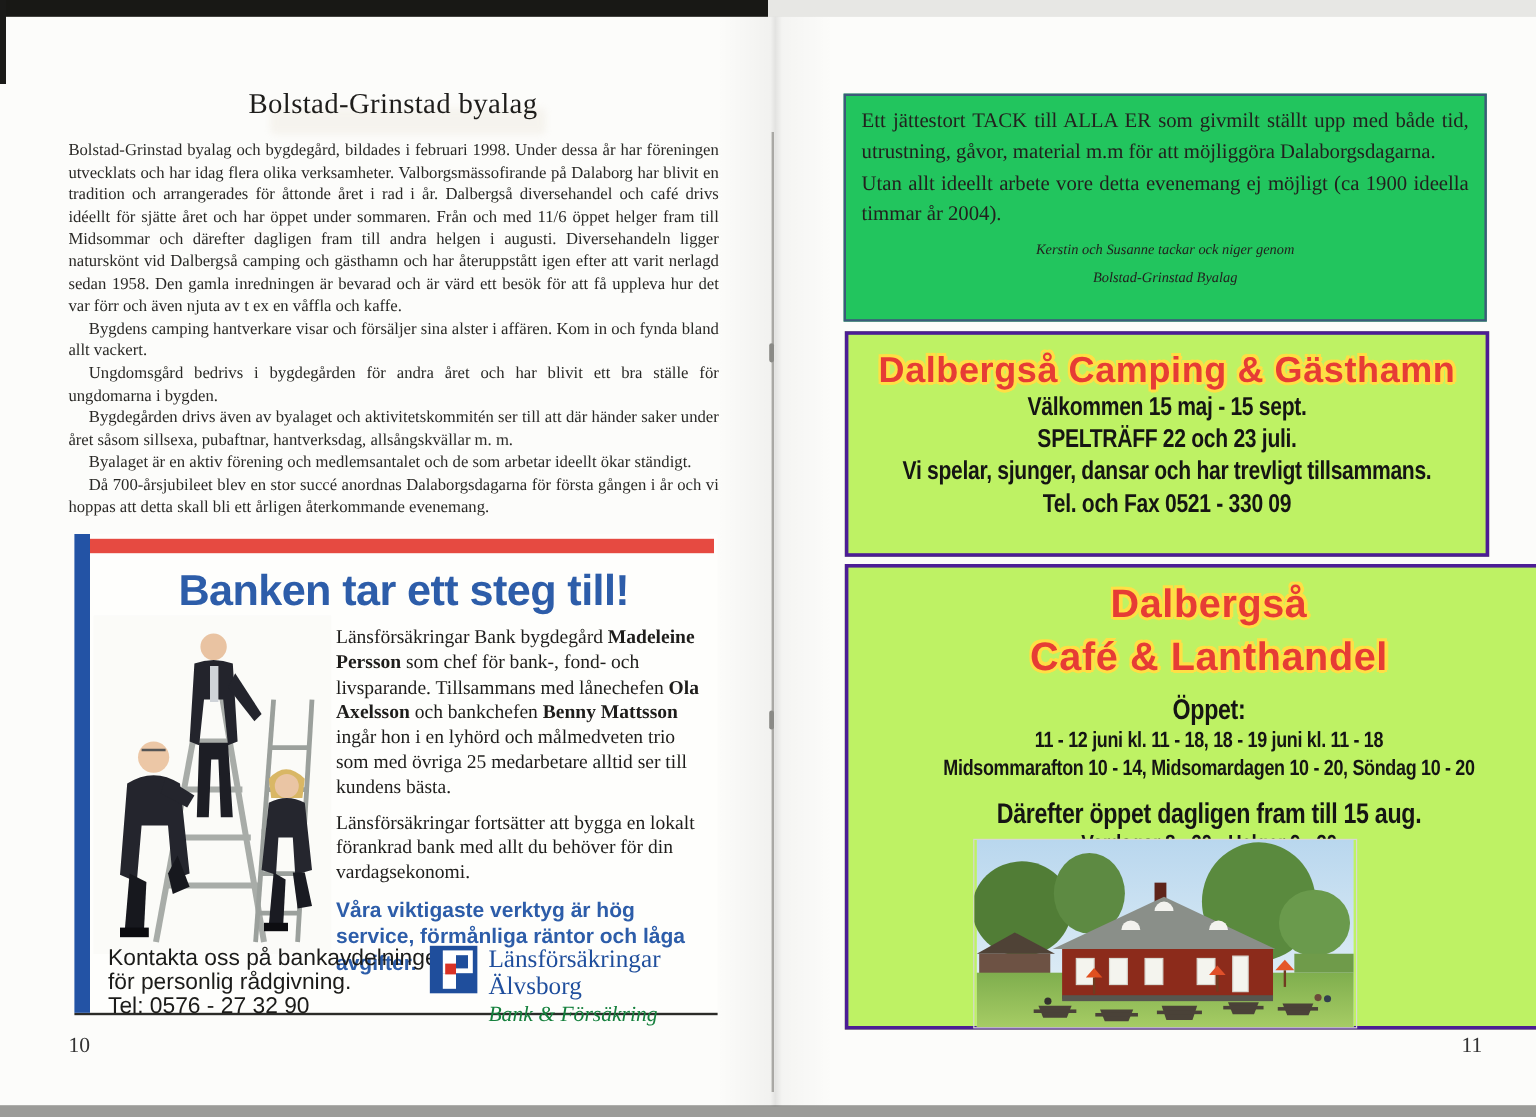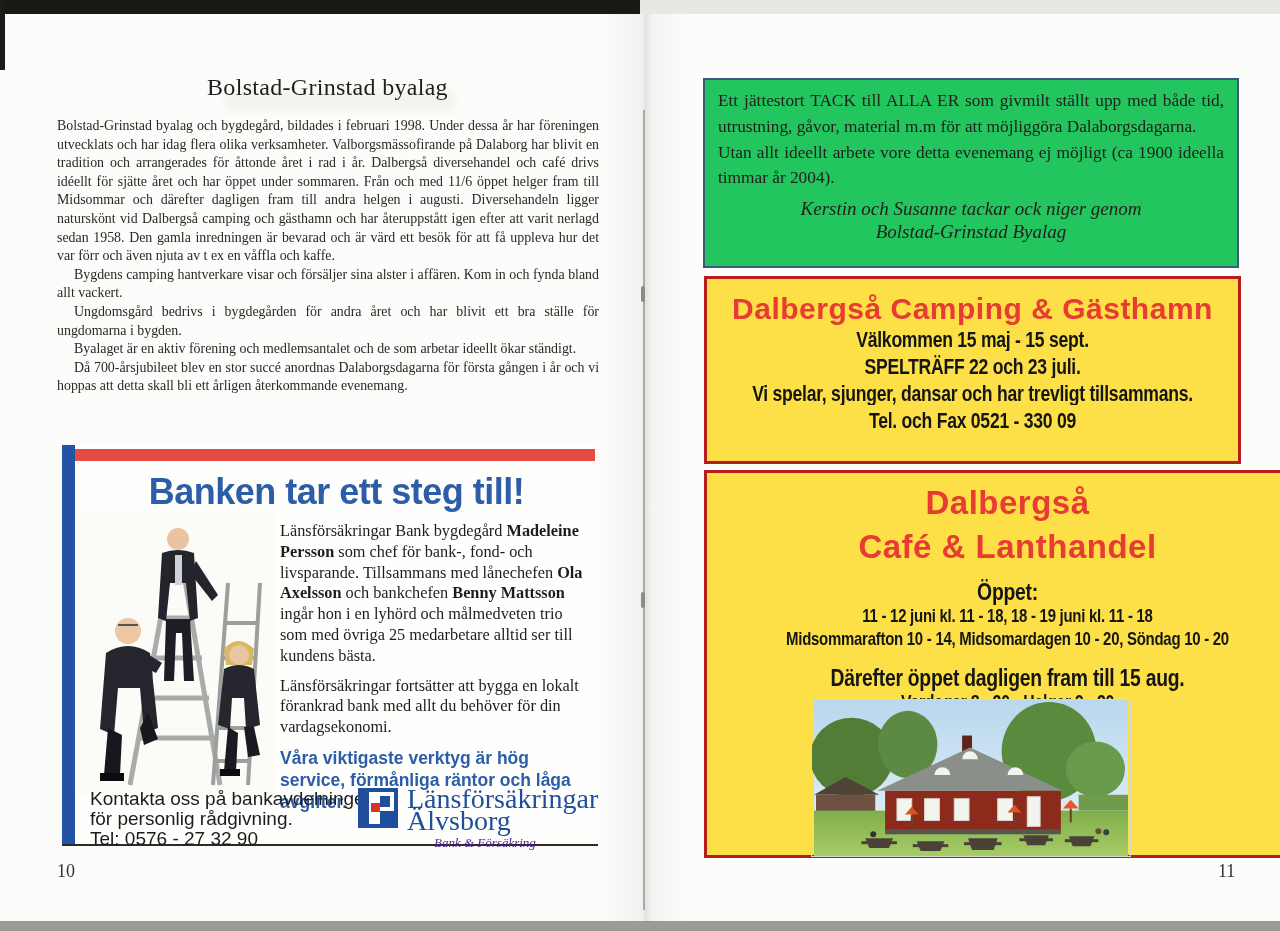--- a/index.html
+++ b/index.html
@@ -39,31 +39,31 @@
   .bank-copy{position:absolute;left:218px;top:76px;width:312px;font-size:16.3px;line-height:20.8px;color:#1e1d1b;}
   .bank-copy p{margin:0 0 9px 0;}
   .bank-highlight{font-family:"Liberation Sans","DejaVu Sans",sans-serif;font-weight:700;
                   color:#2d5da9;font-size:17.5px;line-height:22px;margin-top:13px;}
   .bank-contact{position:absolute;left:28px;top:344px;width:300px;
                 font-family:"Liberation Sans","DejaVu Sans",sans-serif;
                 font-size:19px;line-height:20px;color:#1c1c1a;}
   .bank-logo{position:absolute;left:296px;top:343px;width:236px;}
   .logo-row{display:flex;align-items:flex-start;}
   .logo-mark{width:40px;height:40px;flex:0 0 40px;margin-right:9px;}
-  .logo-names{font-size:28px;line-height:22px;color:#1f4e9c;}
-  .logo-tagline{font-size:13px;font-style:italic;color:#4c1d95;margin:3px 0 0 76px;}
+  .logo-names{font-size:21px;line-height:22px;color:#1f4e9c;}
+  .logo-tagline{font-size:18px;font-style:italic;color:#15803d;margin:3px 0 0 49px;}
 
   
   .thanks-box{position:absolute;left:703px;top:78px;width:536px;height:190px;box-sizing:border-box;
               border:2.5px solid #3c5a7a;background:#22c55e;padding:8px 13px 0 13px;
               font-size:17.3px;line-height:25.8px;color:#22211e;}
   .thanks-box p{margin:0;text-align:justify;}
-  .thanks-sign{text-align:center;font-style:italic;font-size:19px;line-height:23px;margin-top:6px;}
-
-  .ad-box{position:absolute;box-sizing:border-box;border:3px solid #b91c1c;background:#fde047;}
+  .thanks-sign{text-align:center;font-style:italic;font-size:12px;line-height:23px;margin-top:6px;}
+
+  .ad-box{position:absolute;box-sizing:border-box;border:3px solid #4c1d95;background:#bef264;}
   .camping-box{left:704px;top:276px;width:537px;height:188px;}
   .cafe-box{left:704px;top:470px;width:607px;height:388px;}
 
   .red-title{font-family:"Liberation Sans","DejaVu Sans",sans-serif;font-weight:700;
              color:#e63c35;text-align:center;margin:0;letter-spacing:.5px;
              text-shadow:2px 2px 0 #ffdf45,-2px 2px 0 #ffdf45,2px -2px 0 #ffdf45,-2px -2px 0 #ffdf45,0 3px 0 #ffdf45,3px 0 0 #ffdf45;}
   .camping-title{font-size:30px;margin-top:13px;}
   .cafe-title{font-size:33px;line-height:44px;margin-top:8px;}
 
   .impact{display:block;font-family:"Liberation Sans","DejaVu Sans",sans-serif;font-weight:700;
@@ -87,20 +87,21 @@
   <div class="edge-bottom"></div>
 
   <div>
     <div class="ghost"></div>
     <h1 class="lp-title">Bolstad-Grinstad byalag</h1>
 
     <div class="lp-body">
       <p class="first">Bolstad-Grinstad byalag och bygdegård, bildades i februari 1998. Under dessa år har föreningen utvecklats och har idag flera olika verksamheter. Valborgsmässofirande på Dalaborg har blivit en tradition och arrangerades för åttonde året i rad i år. Dalbergså diversehandel och café drivs idéellt för sjätte året och har öppet under sommaren. Från och med 11/6 öppet helger fram till Midsommar och därefter dagligen fram till andra helgen i augusti. Diversehandeln ligger naturskönt vid Dalbergså camping och gästhamn och har återuppstått igen efter att varit nerlagd sedan 1958. Den gamla inredningen är bevarad och är värd ett besök för att få uppleva hur det var förr och även njuta av t ex en våffla och kaffe.</p>
       <p>Bygdens camping hantverkare visar och försäljer sina alster i affären. Kom in och fynda bland allt vackert.</p>
       <p>Ungdomsgård bedrivs i bygdegården för andra året och har blivit ett bra ställe för ungdomarna i bygden.</p>
+      <p>Bygdegården drivs även av byalaget och aktivitetskommitén ser till att där händer saker under året såsom sillsexa, pubaftnar, hantverksdag, allsångskvällar m. m.</p>
       <p>Byalaget är en aktiv förening och medlemsantalet och de som arbetar ideellt ökar ständigt.</p>
       <p>Då 700-årsjubileet blev en stor succé anordnas Dalaborgsdagarna för första gången i år och vi hoppas att detta skall bli ett årligen återkommande evenemang.</p>
     </div>
 
     <div class="bank-ad">
       <div class="bank-blue-bar"></div>
       <div class="bank-red-bar"></div>
       <h2 class="bank-headline">Banken tar ett steg till!</h2>
 
       <div class="bank-photo">

